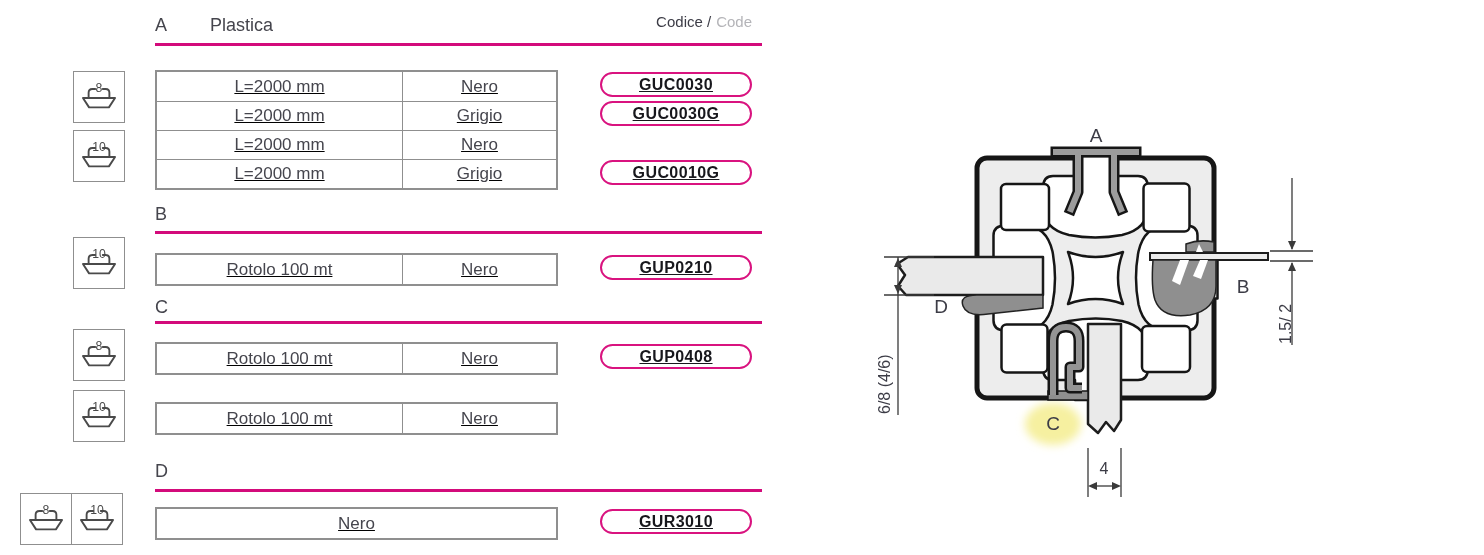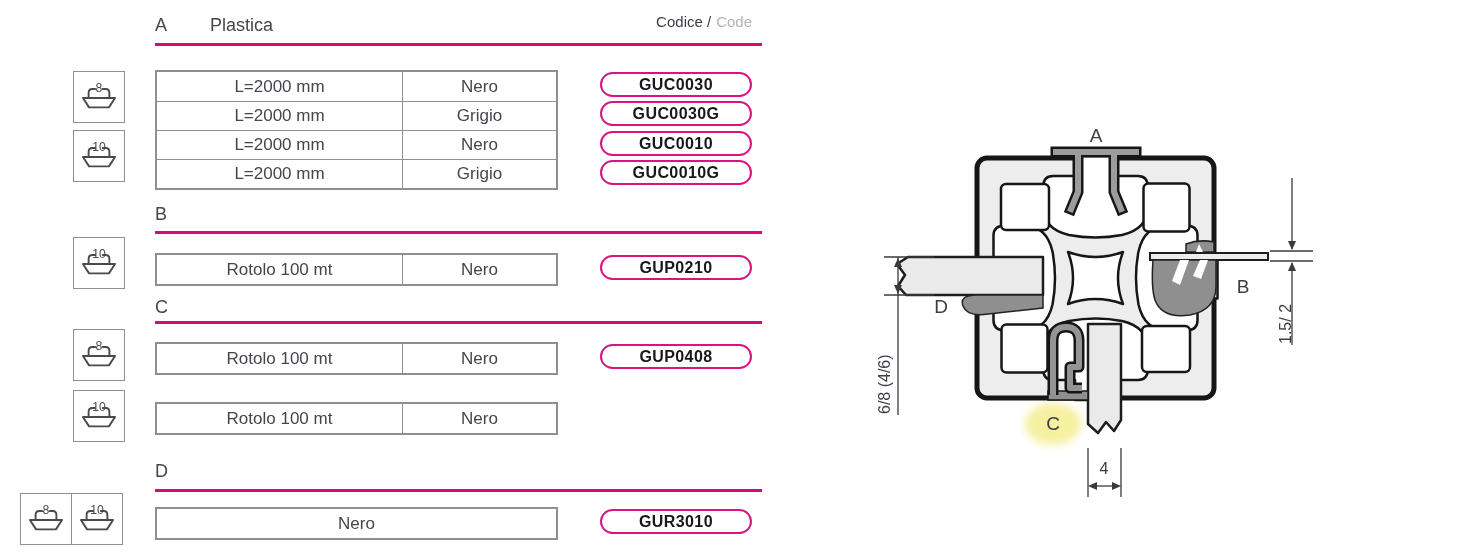--- a/index.html
+++ b/index.html
@@ -8,28 +8,28 @@
     position: relative; width: 1484px; height: 555px; background:#fff;
     font-family: "Liberation Sans", sans-serif; overflow: hidden;
   }
   .sec-letter { position:absolute; left:155px; font-size:18px; color:#45454d; }
   .sec-title  { position:absolute; left:210px; font-size:18px; color:#45454d; }
   .code-header { position:absolute; left:598px; top:13px; width:154px; font-size:15px; text-align:right; white-space:nowrap; }
   .code-header .dark { color:#3c3c46; }
   .code-header .lite { color:#b4b4b8; margin-left:5px; }
   .rule { position:absolute; left:155px; width:607px; height:3px; background:#d30b7b; }
   .tbl { position:absolute; left:155px; width:403px; border:2px solid #8f8f8f; background:#fff; }
-  .trow { display:flex; height:29px; }
+  .trow { display:flex; height:29px;text-decoration:underline; }
   .trow + .trow { border-top:1px solid #8f8f8f; }
   .cell { display:flex; align-items:center; justify-content:center; font-size:17px; color:#45454d; }
   .cell.c1 { width:246px; border-right:1px solid #8f8f8f; }
   .cell.c2 { flex:1; }
   .pill { position:absolute; left:600px; width:152px; height:25px; background:#fff;
     border:2px solid #d9137f; border-radius:13px; display:flex; align-items:center; justify-content:center; }
-  .pill span.code { position:relative; z-index:1; font-size:16px; font-weight:bold; color:#17171c; letter-spacing:.4px; }
+  .pill span.code { position:relative; z-index:1; font-size:16px; font-weight:bold; color:#17171c; letter-spacing:.4px;text-decoration:underline; }
   .hl-blob { position:absolute; left:20px; top:1px; width:110px; height:20px;
     background:#f6f0a0; border-radius:50%; filter: blur(3px); z-index:0; }
   .iconbox { position:absolute; width:52px; height:52px; border:1.5px solid #8f8f8f; background:#fff;
     display:flex; align-items:center; justify-content:center; }
   .ig { fill:none; stroke:#4a4a4a; stroke-width:2; stroke-linejoin:round; stroke-linecap:round; }
   .itxt { font-size:13px; fill:#4a4a4a; text-anchor:middle; font-family:"Liberation Sans",sans-serif; }
   .diagram { position:absolute; left:855px; top:95px; }
   .dlabel { font-size:19px; fill:#3c3c46; text-anchor:middle; font-family:"Liberation Sans",sans-serif; }
   .dimtxt { font-size:16px; fill:#3c3c46; font-family:"Liberation Sans",sans-serif; }
   .dimline { stroke:#3a3a3a; stroke-width:1.3; fill:none; }
@@ -82,23 +82,20 @@
       <div class="cell c2">Grigio</div>
     </div>
   </div>
 
   <div class="pill" style="top:72px">
       <span class="code">GUC0030</span>
     </div>
   <div class="pill" style="top:101px">
       <span class="code">GUC0030G</span>
     </div>
-  <div class="pill" style="top:131px">
-      <span class="code">GUC0010</span>
-    </div>
   <div class="pill" style="top:160px">
       <span class="code">GUC0010G</span>
     </div>
 
   <div class="sec-letter" style="top:204px">B</div>
   <div class="rule" style="top:231px"></div>
 
   <div class="iconbox" style="left:73px; top:237px">
     <svg viewBox="0 0 44 36" width="42" height="34">
       <path class="ig" d="M5,19 H39 L32.5,29 H11.5 Z"></path>

